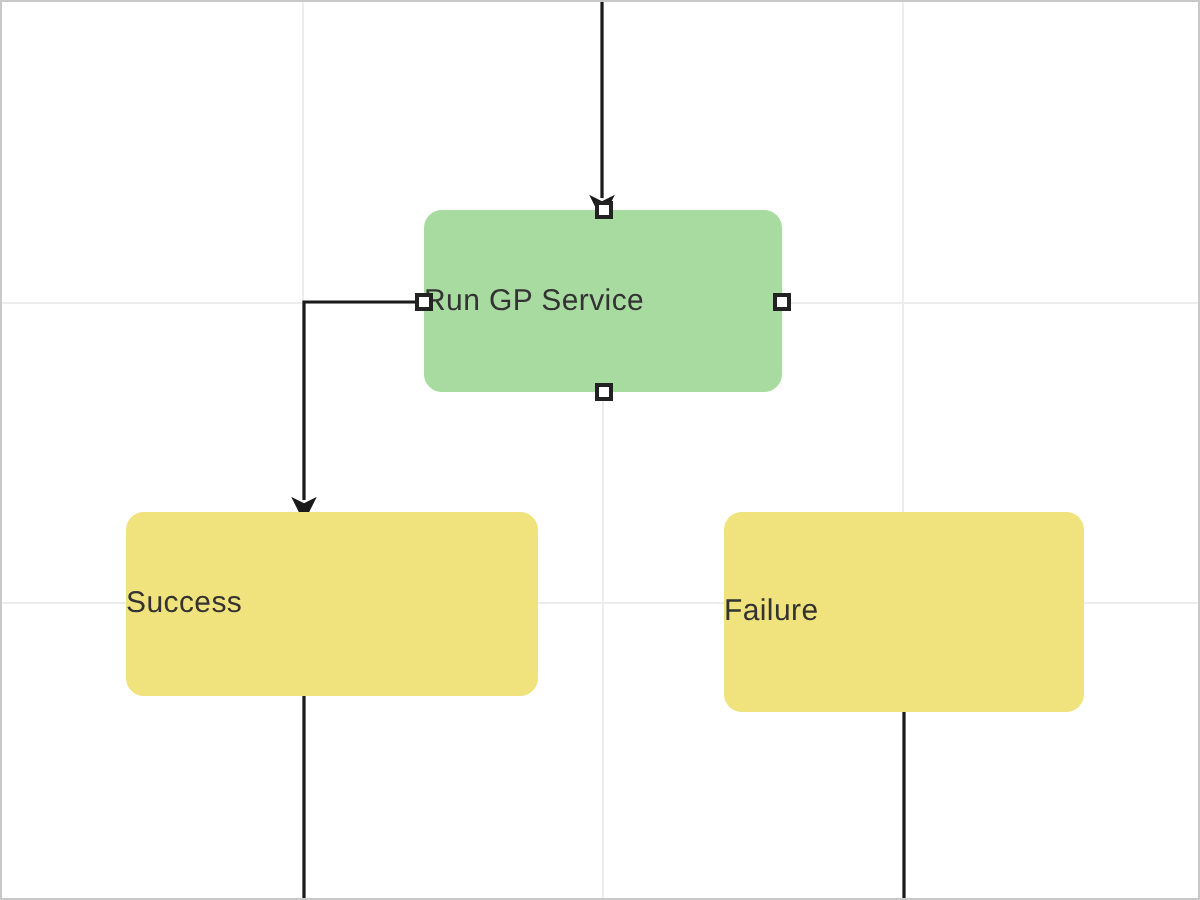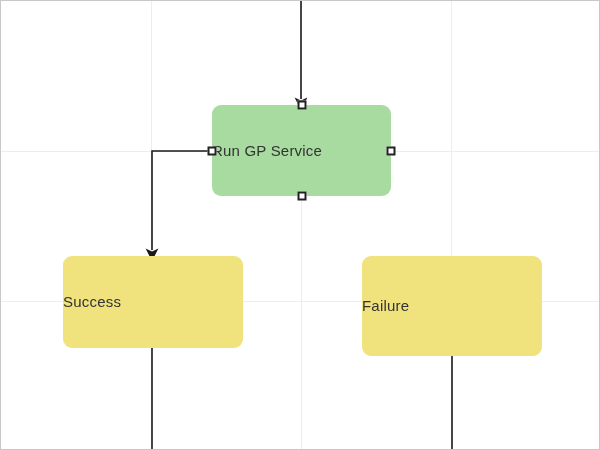--- a/index.html
+++ b/index.html
@@ -114,21 +114,21 @@
   </svg>
 
   <div class="node" style="left:211px; top:104px; width:179px; height:91px; background:#a8dba0;">
     <span class="node-label">Run GP Service</span>
     <span class="handle handle-top"></span>
     <span class="handle handle-right"></span>
     <span class="handle handle-bottom"></span>
     <span class="handle handle-left"></span>
   </div>
 
-  <div class="node" style="left:62px; top:255px; width:180px; height:92px; background:#f0e27c;">
+  <div class="node" style="left:62px; top:255px; width:206px; height:92px; background:#f0e27c;">
     <span class="node-label">Success</span>
   </div>
 
   <div class="node" style="left:361px; top:255px; width:180px; height:100px; background:#f0e27c;">
     <span class="node-label">Failure</span>
   </div>
 
 </div>
 
 </body></html>

